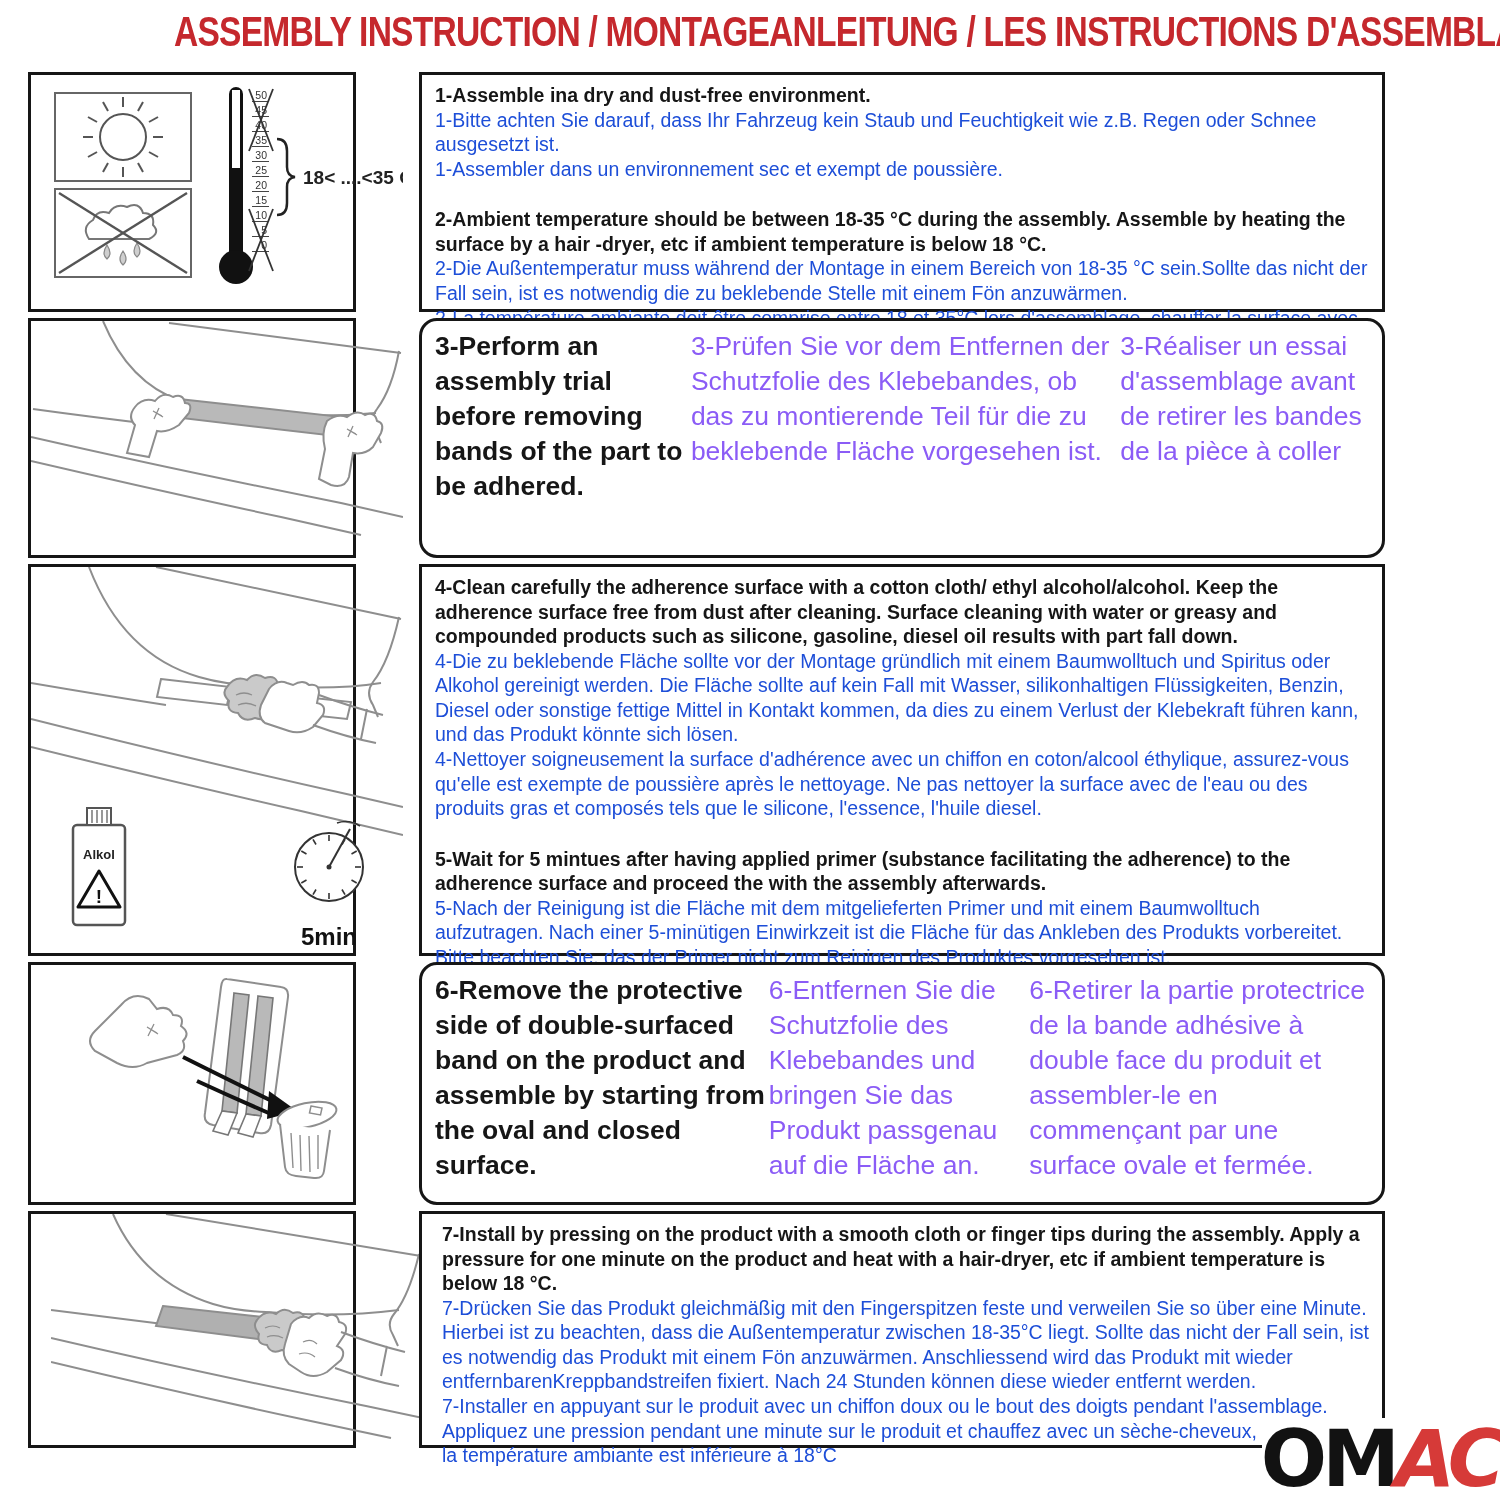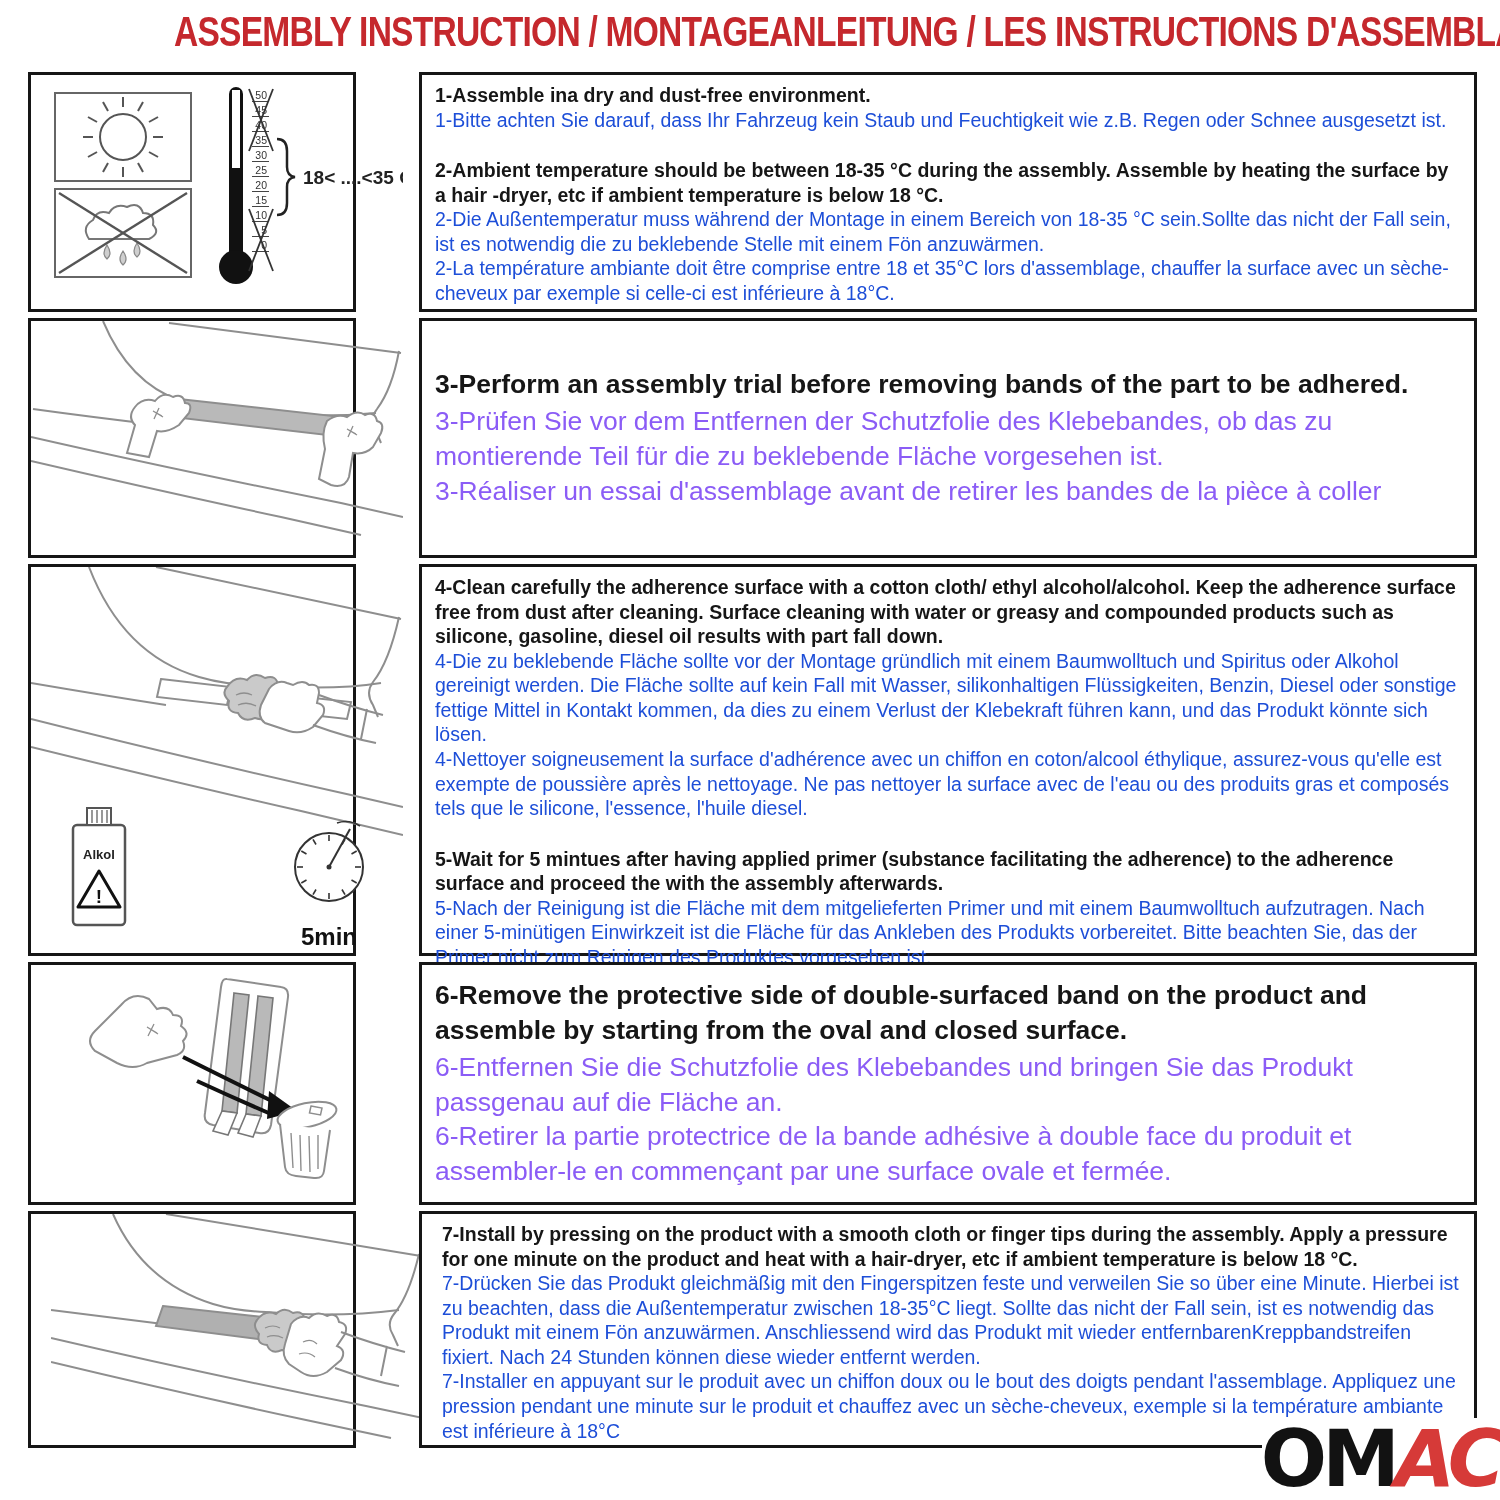--- a/index.html
+++ b/index.html
@@ -8,22 +8,22 @@
   *{box-sizing:border-box;}
 
   .title-wrap{position:absolute;top:10px;left:0;width:1500px;text-align:center;}
   .title-wrap .title{
     display:inline-block;font-weight:bold;font-size:42px;line-height:1.05;
     color:#c5282d;white-space:nowrap;letter-spacing:-1px;
     transform:scaleX(0.80);transform-origin:center;
   }
 
   .illus{position:absolute;left:28px;width:328px;border:3px solid #161616;background:#fff;}
-  .textbox{position:absolute;left:419px;width:1058px;border:3px solid #161616;background:#fff;padding:8px 13px;}
-  .textbox.vcenter{display:flex;flex-direction:column;justify-content:center;}
+  .textbox{position:absolute;left:419px;width:966px;border:3px solid #161616;background:#fff;padding:8px 13px;}
+  .textbox.vcenter{display:flex;flex-direction:row;justify-content:center;border-radius:18px;}
 
   .r1{top:72px;height:240px;}
   .r2{top:318px;height:240px;}
   .r3{top:564px;height:392px;}
   .r4{top:962px;height:243px;}
   .r5{top:1211px;height:237px;padding-left:20px;}
 
   .s-small p{margin:0;font-size:19.5px;line-height:1.26;color:#1d4ed8;}
   .s-large p{margin:0;font-size:26.5px;line-height:1.32;color:#8b5cf6;}
   p.b{font-weight:bold;color:#161616;}
@@ -121,20 +121,21 @@
         </g>
         <path d="M 246,64 Q 256,64 256,76 L 256,92 Q 256,101 264,102 Q 256,103 256,112 L 256,128 Q 256,140 246,140" fill="none" stroke="#222" stroke-width="2.5"></path>
         <text x="272" y="109" font-size="19" font-weight="600" fill="#222">18&lt; ....&lt;35 C</text>
       </g>
     </svg>
   </div>
 
   <div class="textbox r1 s-small">
     <p class="b">1-Assemble ina dry and dust-free environment.</p>
     <p>1-Bitte achten Sie darauf, dass Ihr Fahrzeug kein Staub und Feuchtigkeit wie z.B. Regen oder Schnee ausgesetzt ist.</p>
+    <p>1-Assembler dans un environnement sec et exempt de poussière.</p>
     <p class="b gap">2-Ambient temperature should be between 18-35 °C  during the assembly. Assemble by heating the surface by a hair -dryer, etc if ambient temperature is below 18 °C.</p>
     <p>2-Die Außentemperatur muss während der Montage in einem Bereich von 18-35 °C  sein.Sollte das nicht der Fall sein, ist es notwendig die zu beklebende Stelle mit einem Fön anzuwärmen.</p>
     <p>2-La température ambiante doit être comprise entre 18 et 35°C lors d'assemblage, chauffer la surface avec un sèche-cheveux par exemple si celle-ci est inférieure à 18°C.</p>
   </div>
 
   <div class="illus r2">
     <svg width="372" height="234" viewBox="0 0 372 234">
       <g stroke="#8e8e8e" stroke-width="2" fill="none">
         <path d="M 72,0 Q 98,62 150,80 Q 175,88 205,90"></path>
         <path d="M 138,2 L 370,32"></path>

